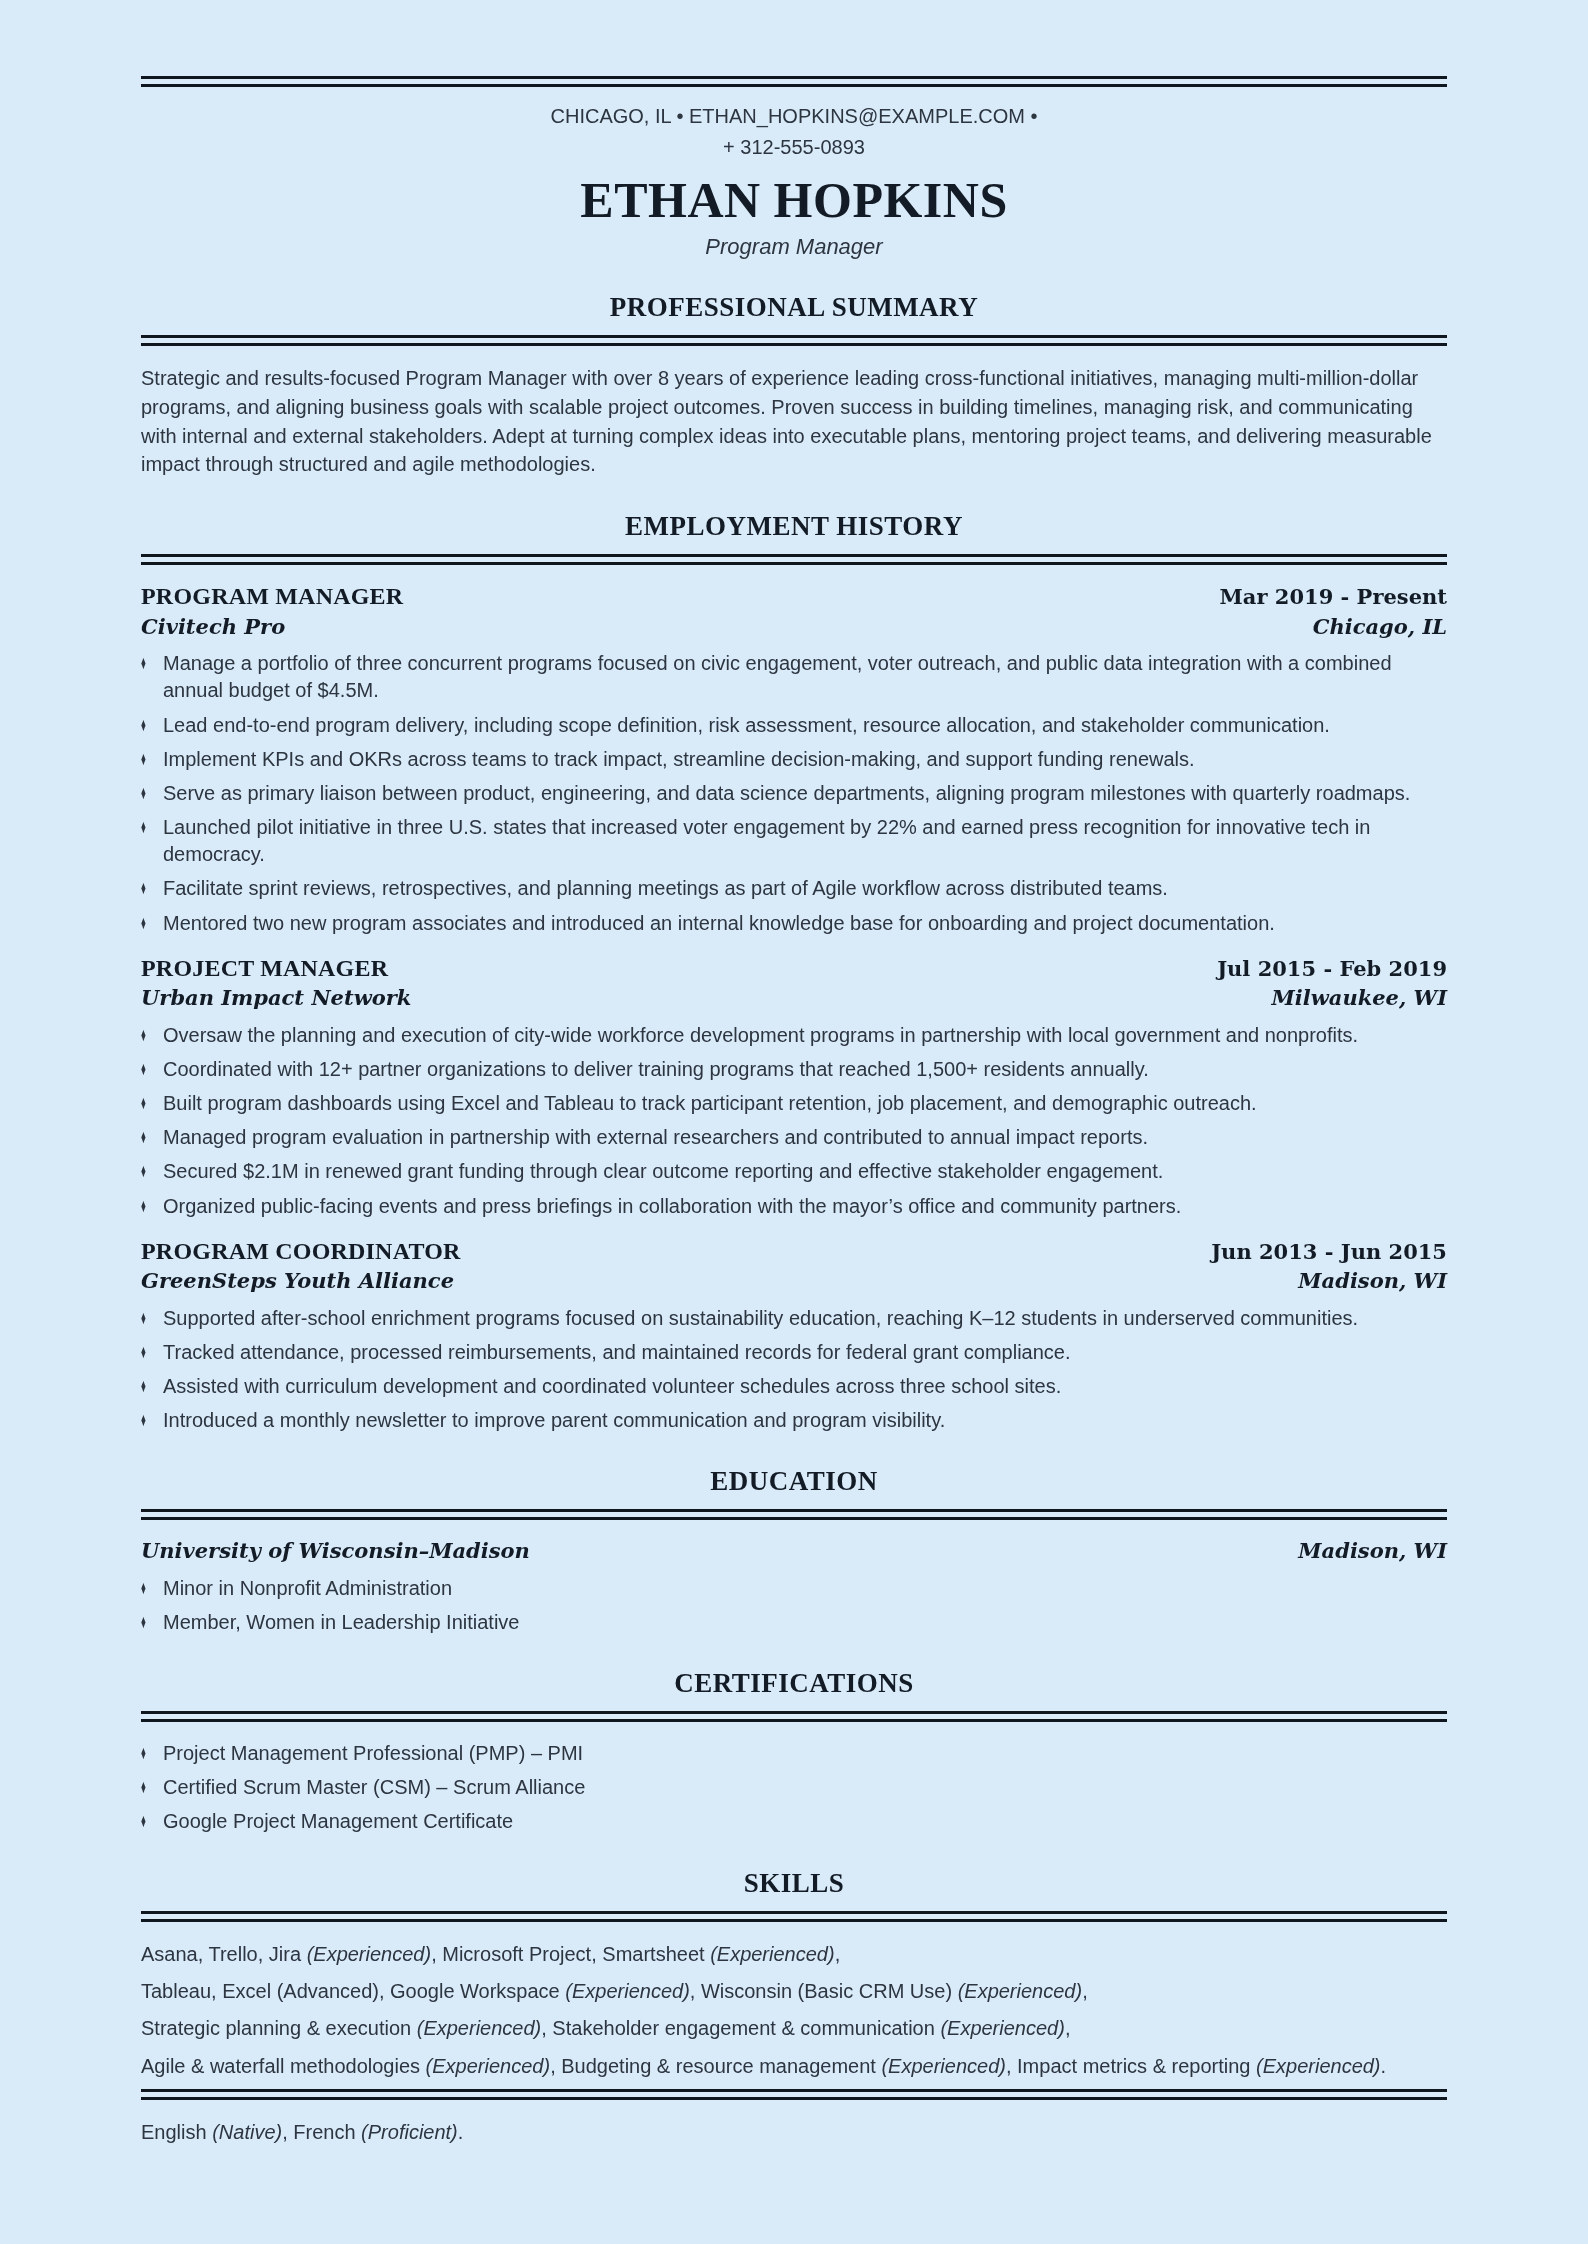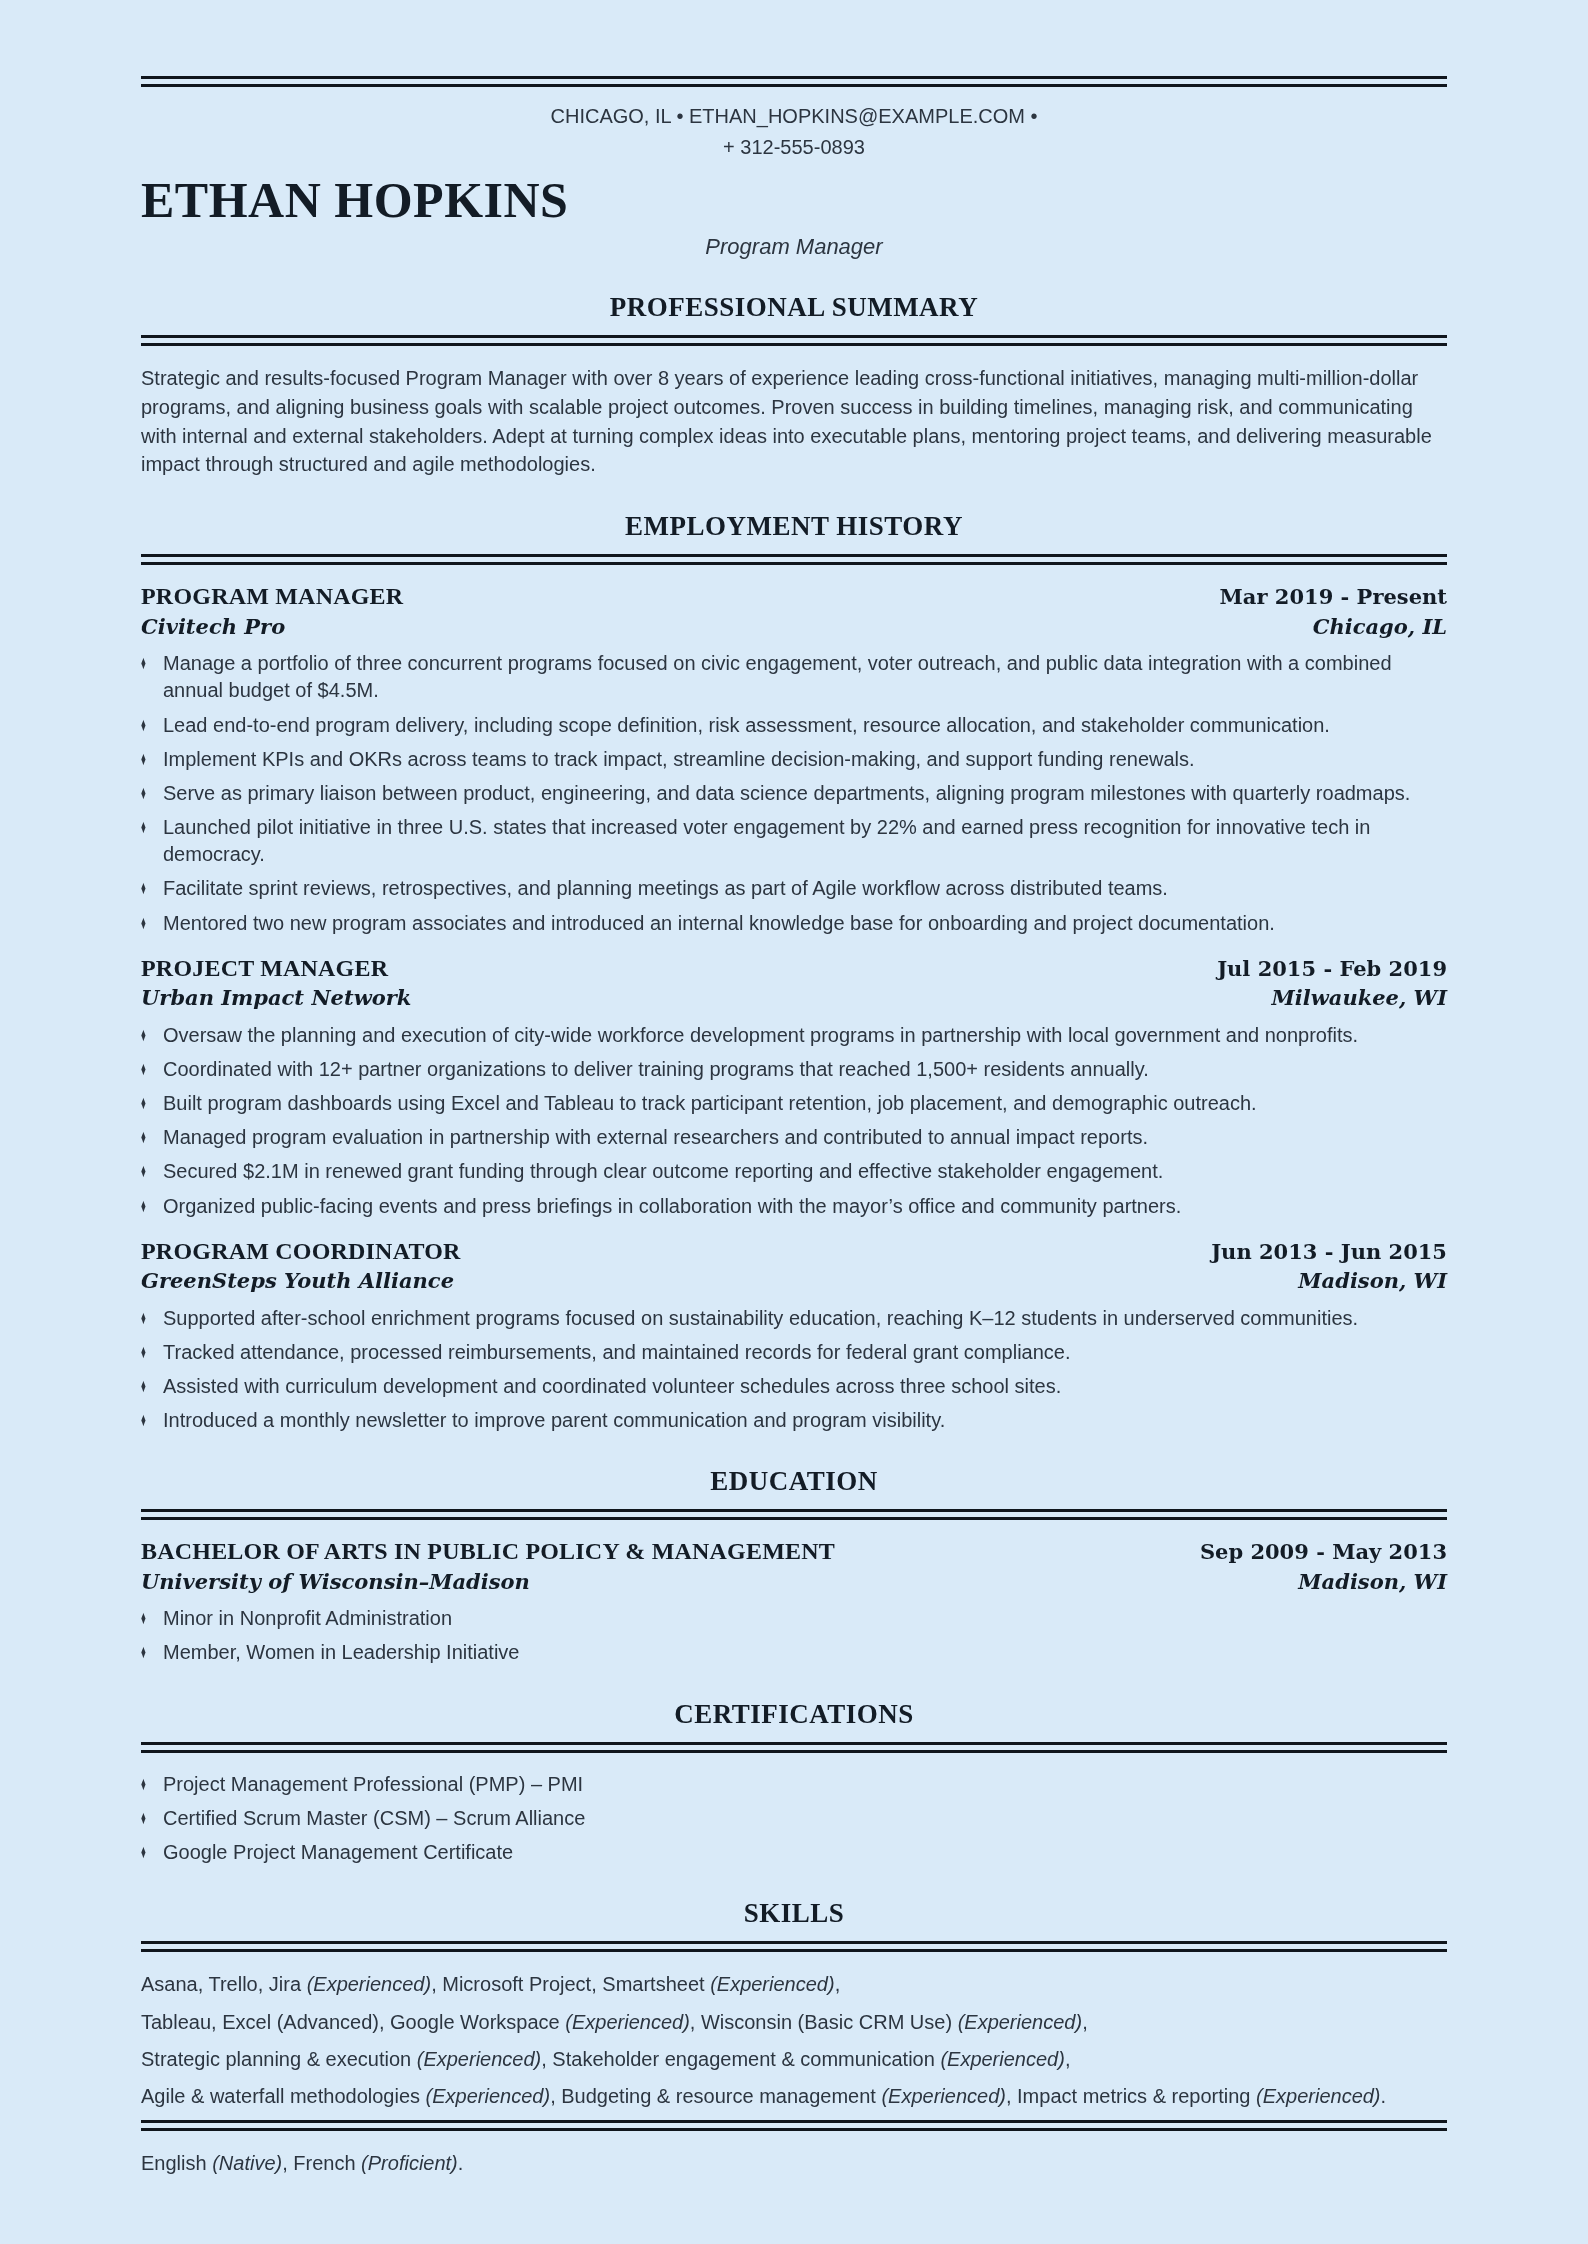--- a/index.html
+++ b/index.html
@@ -18,21 +18,21 @@
     overflow:hidden;
   }
   .rule-double{
     border-top:3px solid var(--rule);
     border-bottom:3px solid var(--rule);
     height:5px;
   }
   .top-rule{margin-bottom:14px;}
   .contact{text-align:center;line-height:1.55;color:var(--body);font-size:20px;}
   .name{
-    margin:10px 0 0 0;
+    text-align:center;margin:10px 0 0 0;
     font-family:"Liberation Serif",serif;font-weight:bold;
     font-size:50px;color:var(--ink);letter-spacing:.5px;line-height:1.1;
   }
   .role{text-align:center;font-style:italic;font-size:22px;margin-top:6px;color:var(--body);}
   .sec-head{
     text-align:center;margin:32px 0 12px 0;
     font-family:"Liberation Serif",serif;font-weight:bold;
     font-size:27px;color:var(--ink);letter-spacing:.5px;line-height:1.15;
   }
   .sec-rule{margin-bottom:18px;}
@@ -195,24 +195,20 @@
           </ul>
         </div>
       </div>
   </section>
 
   <section>
     <h2 class="sec-head">EDUCATION</h2>
     <div class="rule-double sec-rule"></div>
     <div>
         <div class="entry">
-          <div class="entry-head">
-            <div class="entry-title">BACHELOR OF ARTS IN PUBLIC POLICY &amp; MANAGEMENT</div>
-            <div class="entry-dates">Sep 2009 - May 2013</div>
-          </div>
           <div class="entry-sub">
             <div class="entry-company">University of Wisconsin–Madison</div>
             <div class="entry-location">Madison, WI</div>
           </div>
           <ul class="bullets">
             <li>
               <span class="bullet-icon">♦</span>
               <span class="bullet-text">Minor in Nonprofit Administration</span>
             </li>
             <li>

